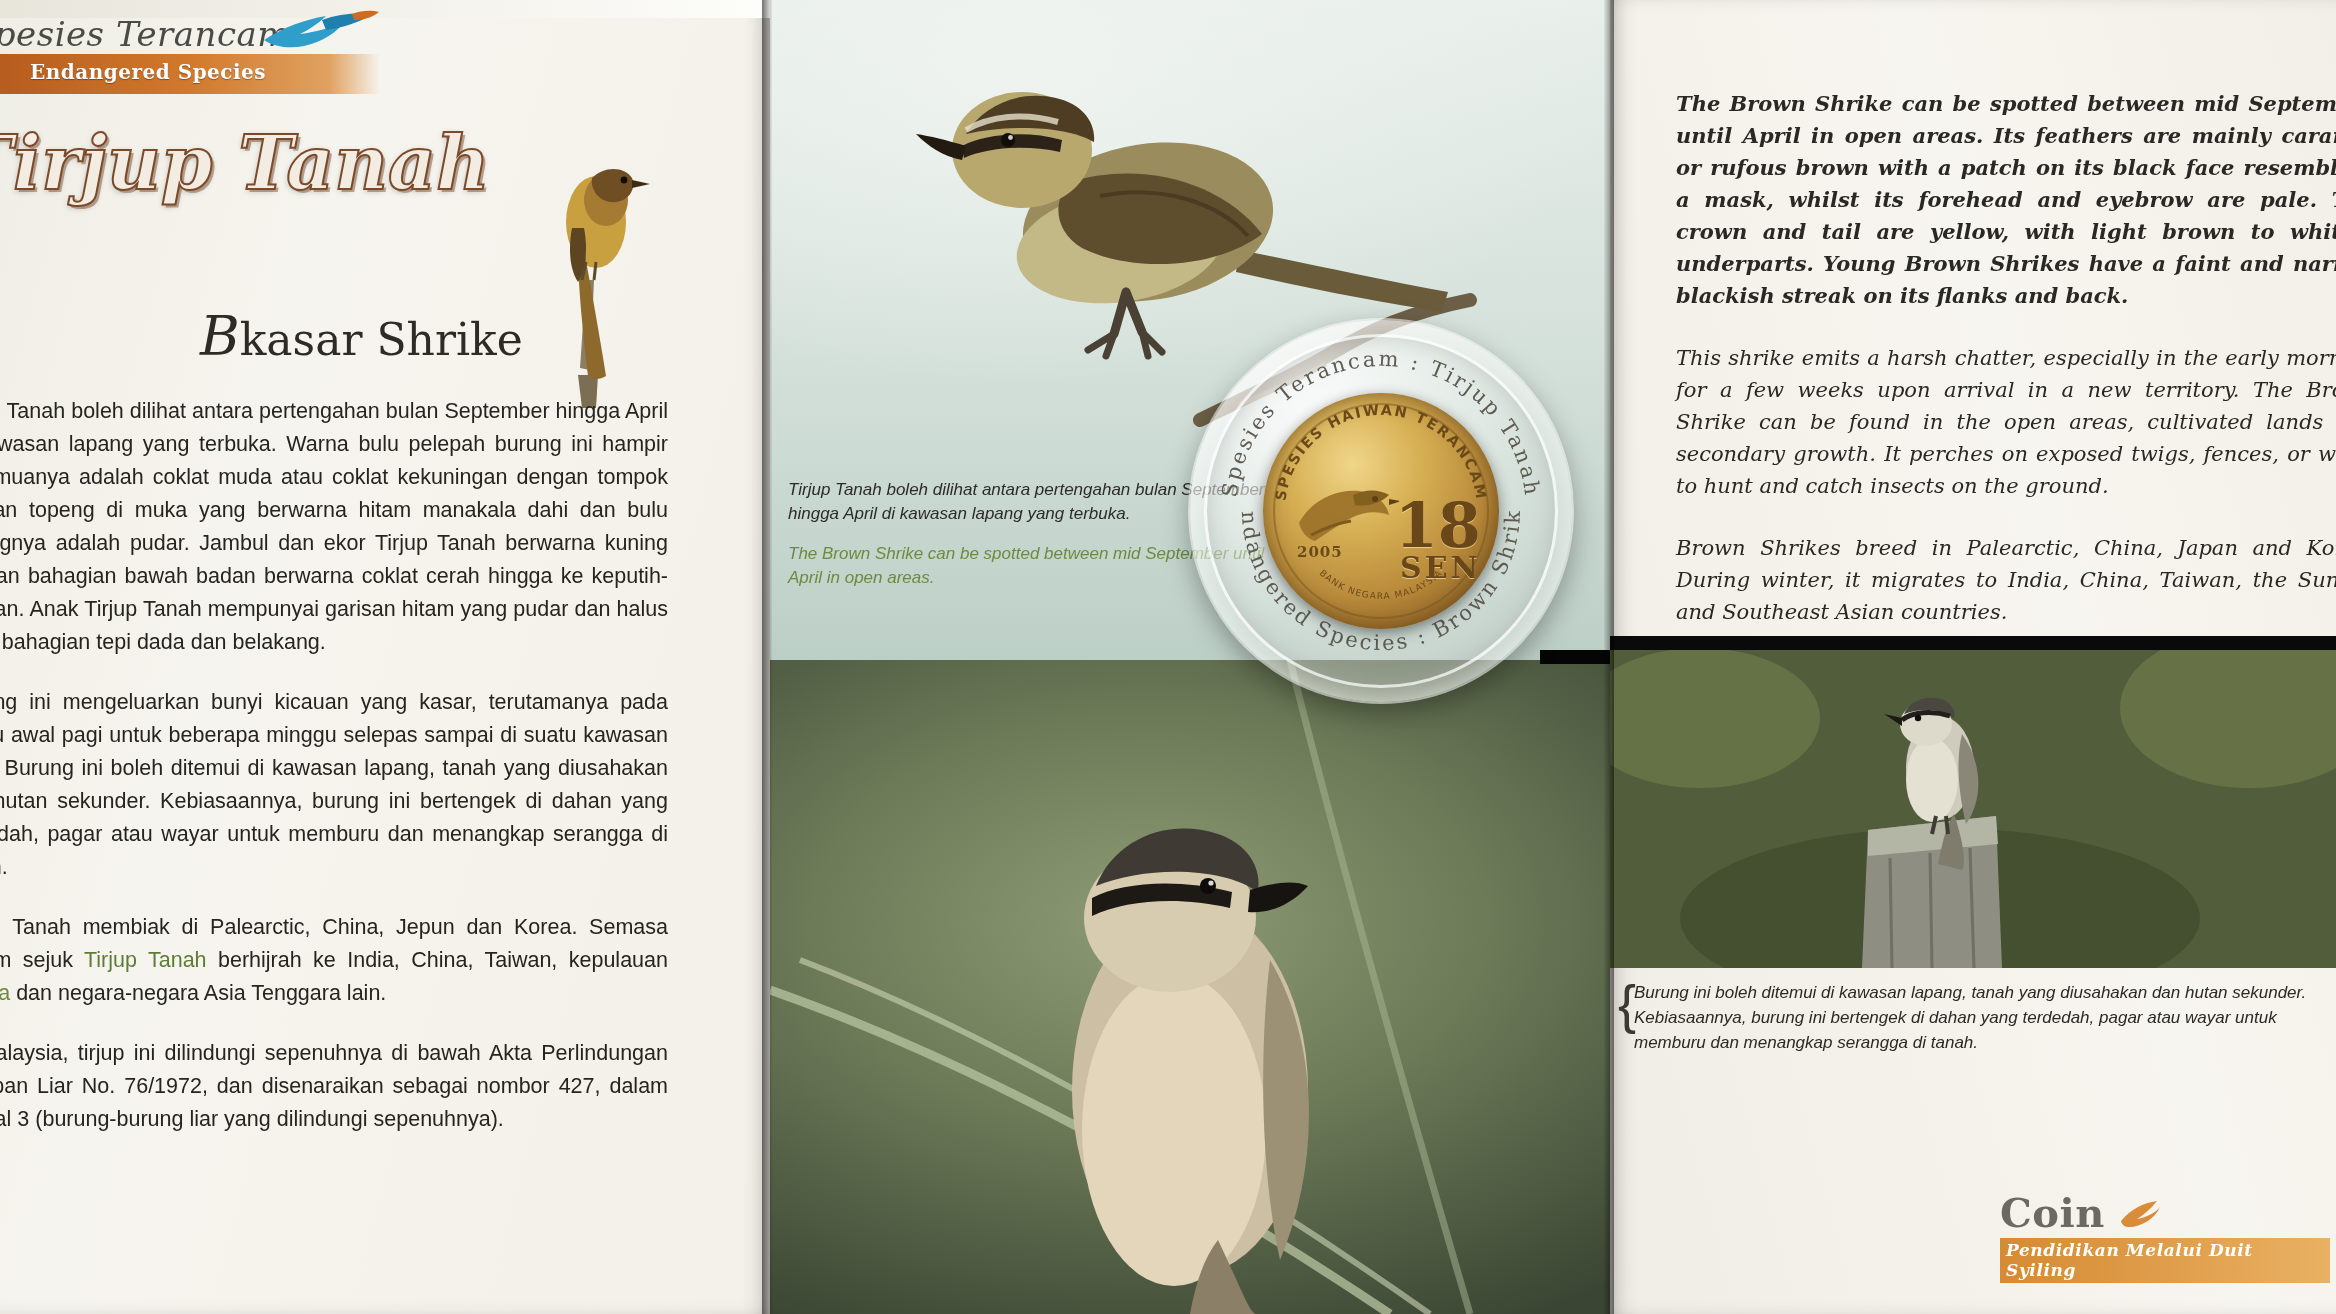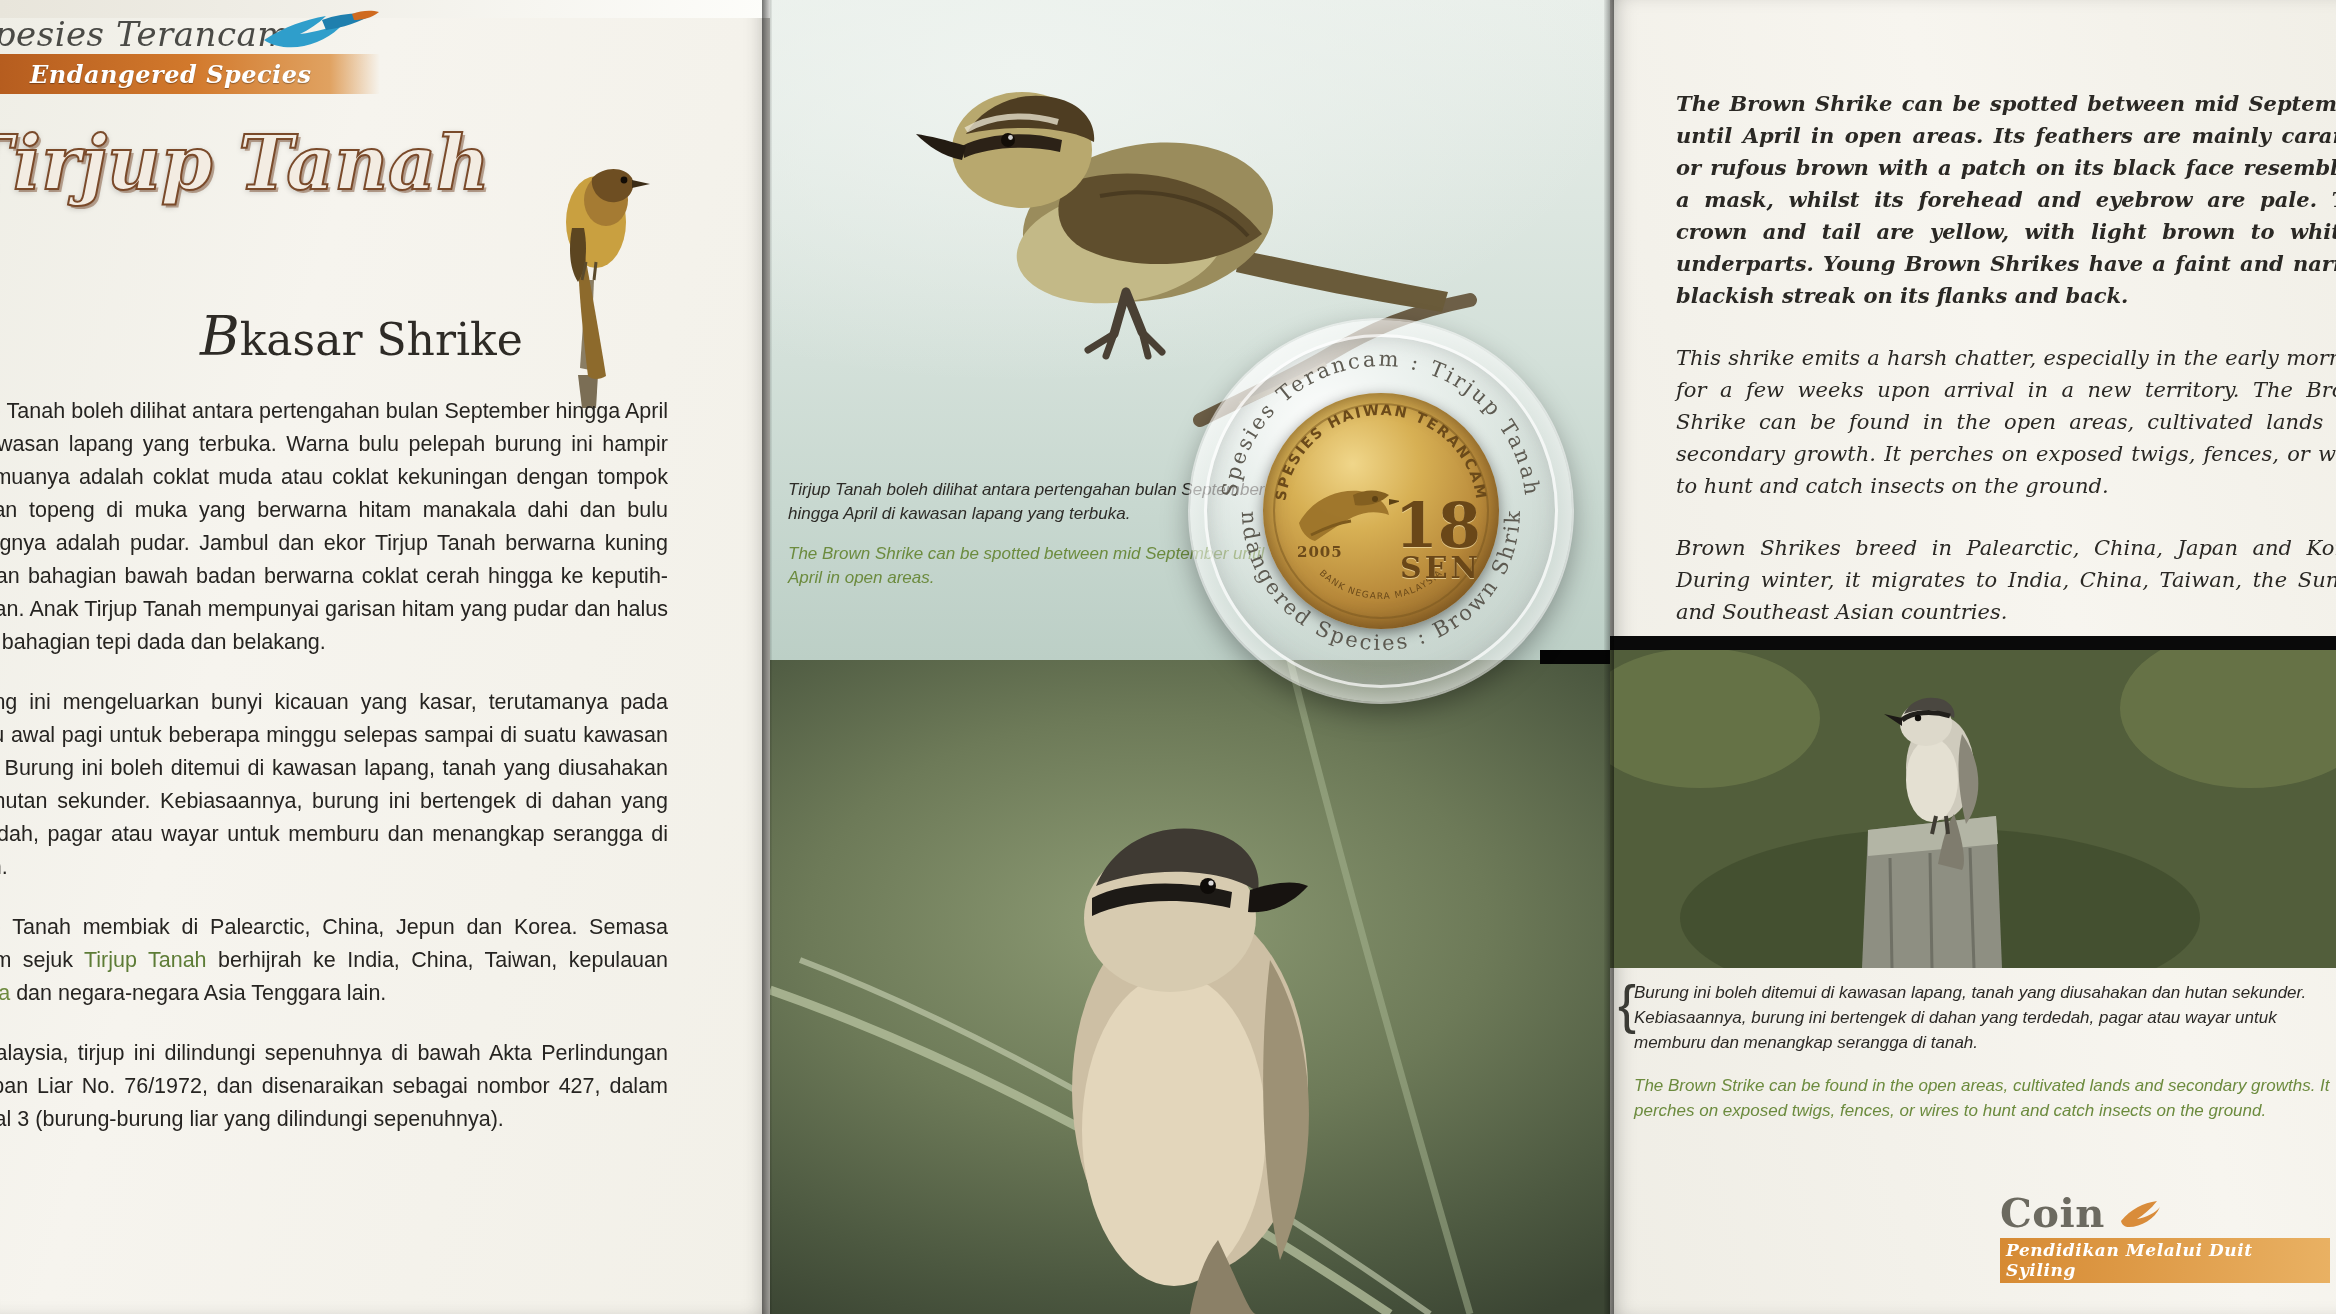--- a/index.html
+++ b/index.html
@@ -50,22 +50,22 @@
   #bird-logo { position: absolute; left: 290px; top: -4px; }
   #brand-bar {
     position: absolute; left: -40px; top: 54px;
     width: 420px; height: 40px;
     background: linear-gradient(90deg,#b0571c 0%,#d2792c 55%,#e0a261 88%, rgba(224,162,97,0) 100%);
     border-radius: 2px;
   }
   #brand-eng {
     position: absolute; left: 30px; top: 60px;
     font-family: "DejaVu Serif", serif;
-    font-style: italic; font-weight: bold;
-    font-size: 24px; color: #ffffff;
+    font-weight: bold;
+    font-size: 20px; color: #ffffff;
     letter-spacing: .5px;
     text-shadow: 0 1px 1px rgba(0,0,0,.35);
     white-space: nowrap;
   }
 
   #title-malay {
     position: absolute; left: -42px; top: 120px;
     font-family: "DejaVu Serif", serif;
     font-style: italic; font-weight: bold;
     font-size: 74px;
@@ -425,21 +425,20 @@
       <circle cx="308" cy="70" r="3.2" fill="#0f0d0a"></circle>
       <path d="M326 168 L322 186 M336 168 L338 186" stroke="#3f3c33" stroke-width="4"></path>
     </svg>
   </div>
 
   <div id="right-gap"></div>
 
   <div id="right-caption">
     <span class="brace">{</span>
     <span>Burung ini boleh ditemui di kawasan lapang, tanah yang diusahakan dan hutan sekunder. Kebiasaannya, burung ini  bertengek di dahan yang terdedah, pagar atau wayar untuk memburu dan menangkap serangga di tanah.</span>
-    <span class="eng">The Brown Strike can be found in the open areas, cultivated lands and secondary growths. It perches on exposed twigs, fences, or wires to hunt and catch insects on the ground.</span>
   </div>
 
   <div id="coin-edu">
     <div class="ce1"><span>Coin</span>
       <svg width="42" height="34" viewBox="0 0 42 34" style="vertical-align:-4px">
         <path d="M2 24 C12 12 24 6 38 4 C32 12 24 18 18 22 C28 20 36 16 41 10 C36 22 22 30 10 30 C6 30 3 28 2 24 Z" fill="#d98c3a"></path>
       </svg>
     </div>
     <div class="ce3">Pendidikan Melalui Duit Syiling</div>
   </div>

